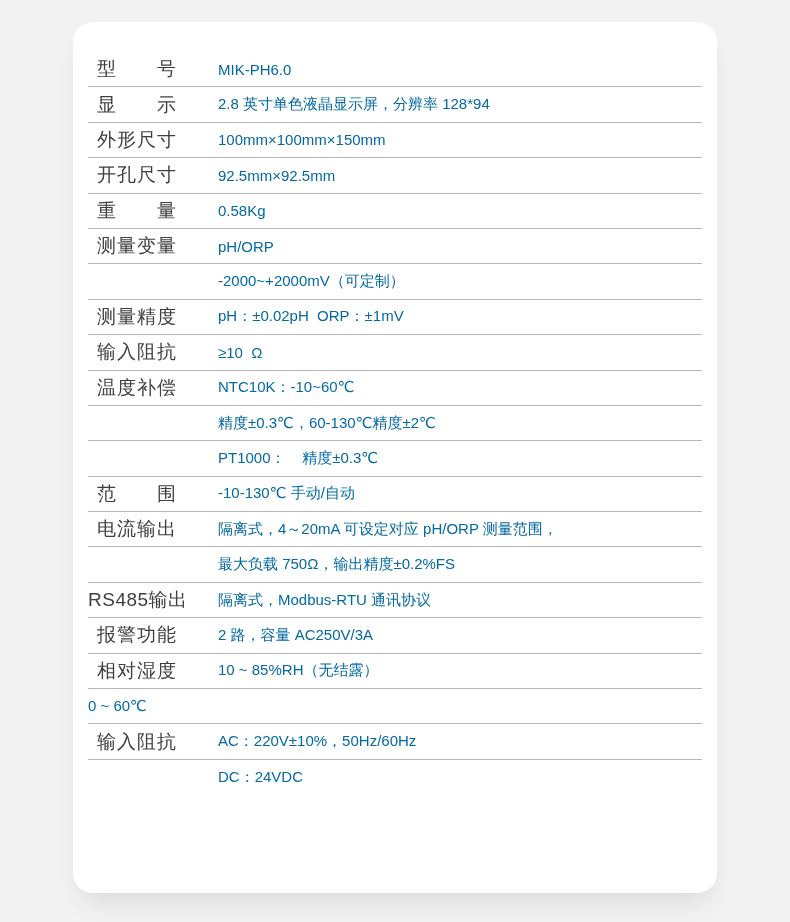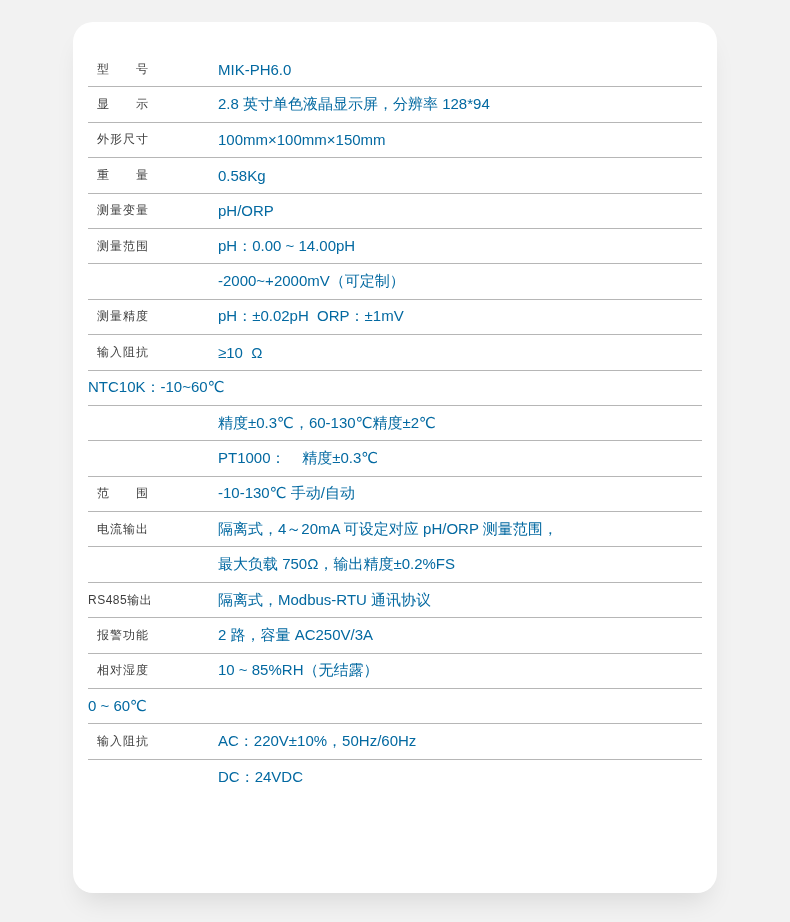--- a/index.html
+++ b/index.html
@@ -41,21 +41,21 @@
     border-bottom: 1.5px solid #b6b6b6;
   }
   .row:last-child {
     border-bottom: none;
     align-items: center;
   }
   .cell-label {
     flex: 0 0 130px;
     box-sizing: border-box;
     padding-left: 9px;
-    font-size: 12px;
+    font-size: 19px;
     letter-spacing: 1px;
     color: #3e3e3e;
     white-space: pre;
     overflow: visible;
   }
   .cell-label.wide {
     padding-left: 0;
     letter-spacing: 0.5px;
   }
   .cell-value {
@@ -78,44 +78,45 @@
         </div>
         <div class="row">
           <span class="cell-label">显　　示</span>
           <span class="cell-value">2.8 英寸单色液晶显示屏，分辨率 128*94</span>
         </div>
         <div class="row">
           <span class="cell-label">外形尺寸</span>
           <span class="cell-value">100mm×100mm×150mm</span>
         </div>
         <div class="row">
+          <span class="cell-label">开孔尺寸</span>
+          <span class="cell-value">92.5mm×92.5mm</span>
+        </div>
+        <div class="row">
           <span class="cell-label">重　　量</span>
           <span class="cell-value">0.58Kg</span>
         </div>
         <div class="row">
           <span class="cell-label">测量变量</span>
           <span class="cell-value">pH/ORP</span>
-        </div>
-        <div class="row">
-          <span class="cell-label">测量范围</span>
-          <span class="cell-value">pH：0.00 ~ 14.00pH</span>
         </div>
         <div class="row">
           <span class="cell-label"></span>
           <span class="cell-value">-2000~+2000mV（可定制）</span>
         </div>
         <div class="row">
           <span class="cell-label">测量精度</span>
           <span class="cell-value">pH：±0.02pH  ORP：±1mV</span>
         </div>
         <div class="row">
           <span class="cell-label">输入阻抗</span>
           <span class="cell-value">≥10  Ω</span>
         </div>
         <div class="row">
+          <span class="cell-label">温度补偿</span>
           <span class="cell-value">NTC10K：-10~60℃</span>
         </div>
         <div class="row">
           <span class="cell-label"></span>
           <span class="cell-value">精度±0.3℃，60-130℃精度±2℃</span>
         </div>
         <div class="row">
           <span class="cell-label"></span>
           <span class="cell-value">PT1000：    精度±0.3℃</span>
         </div>

